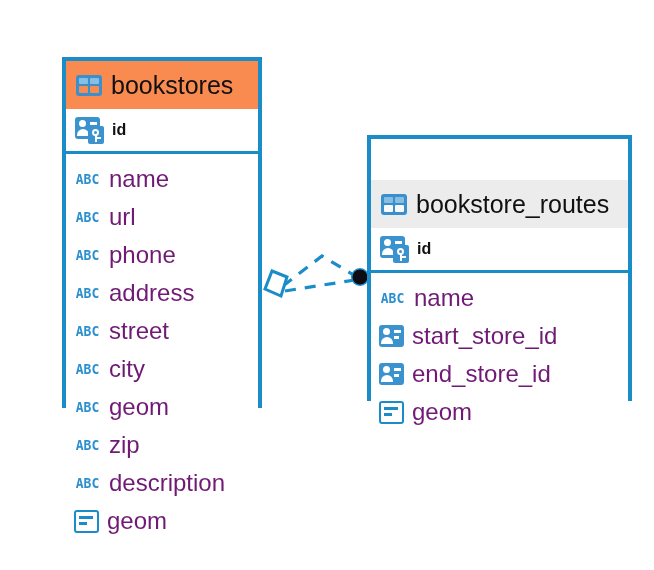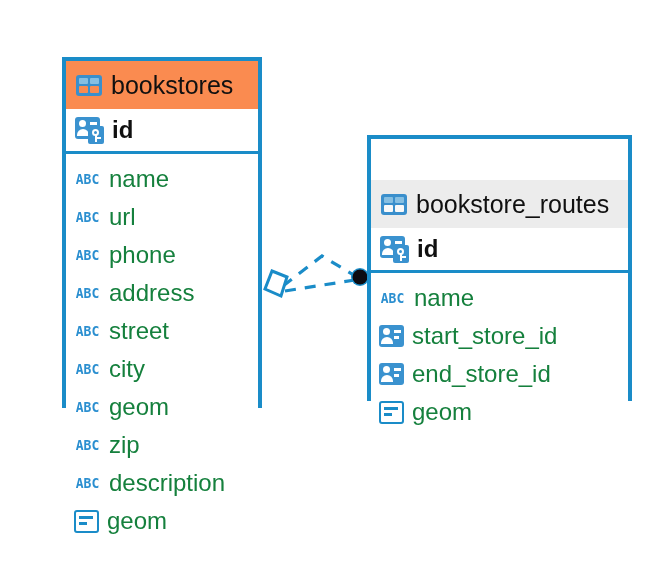--- a/index.html
+++ b/index.html
@@ -37,35 +37,35 @@
   .pk-row{
     display:flex;align-items:center;
     box-sizing:border-box;
     height:45px;
     padding-left:9px;
     gap:8px;
     border-bottom:3px solid #1a8cc8;
     background:#ffffff;
   }
   .pk-row .fname{
-    font-size:24px;font-weight:bold;color:#101010;line-height:1;
+    font-size:16px;font-weight:bold;color:#101010;line-height:1;
   }
   .fields{
     padding:6px 0 7px 0;
     background:#ffffff;
   }
   .f-row{
     display:flex;align-items:center;
     height:38px;
     padding-left:8px;
     gap:8px;
     box-sizing:border-box;
   }
   .f-row .fname{
-    font-size:24px;color:#15803d;line-height:1;white-space:nowrap;
+    font-size:24px;color:#701a75;line-height:1;white-space:nowrap;
   }
 
   
   #tbl-bookstores{left:62px;top:57px;width:200px;height:351px;}
   #tbl-bookstores .tbl-header{background:#fa8b50;}
   #tbl-bookstore-routes{left:367px;top:135px;width:265px;height:266px;}
   #tbl-bookstore-routes .tbl-header{background:#ececec;margin-top:41px;}
 
   
   .icon{display:inline-block;flex:0 0 auto;position:relative;}

